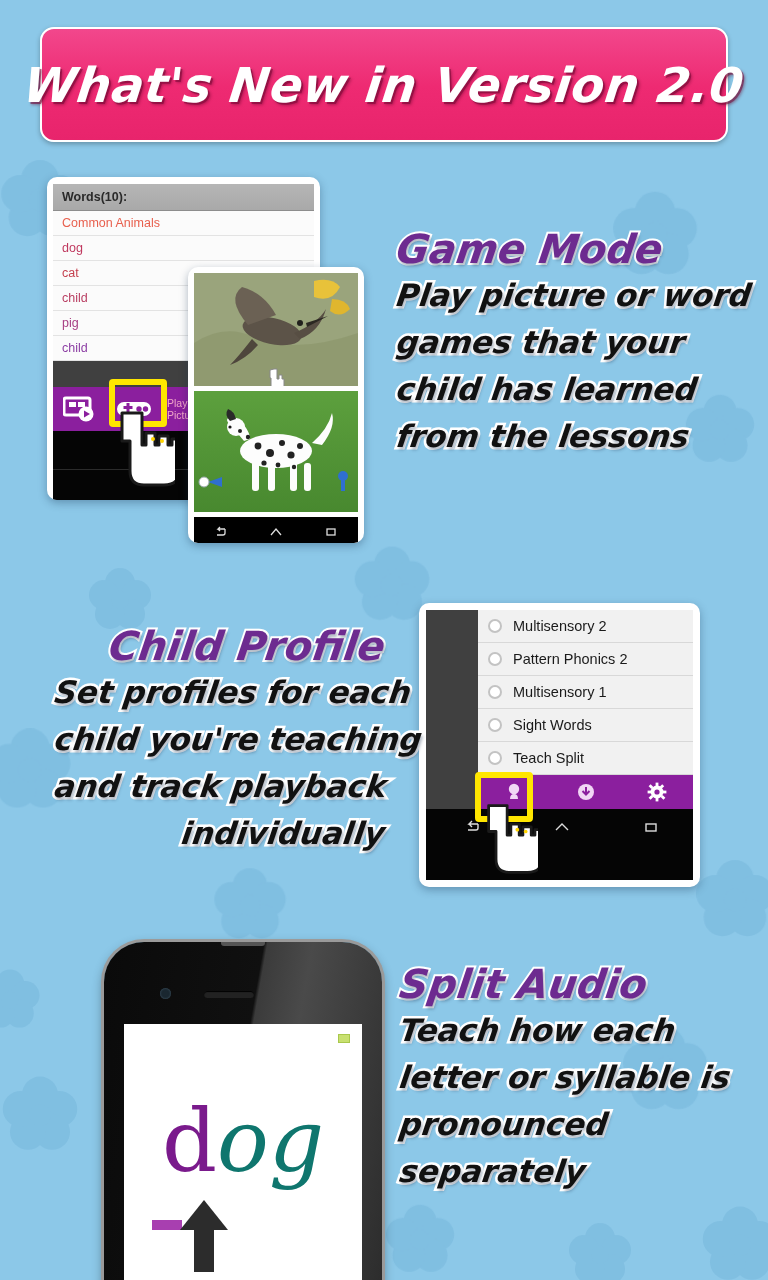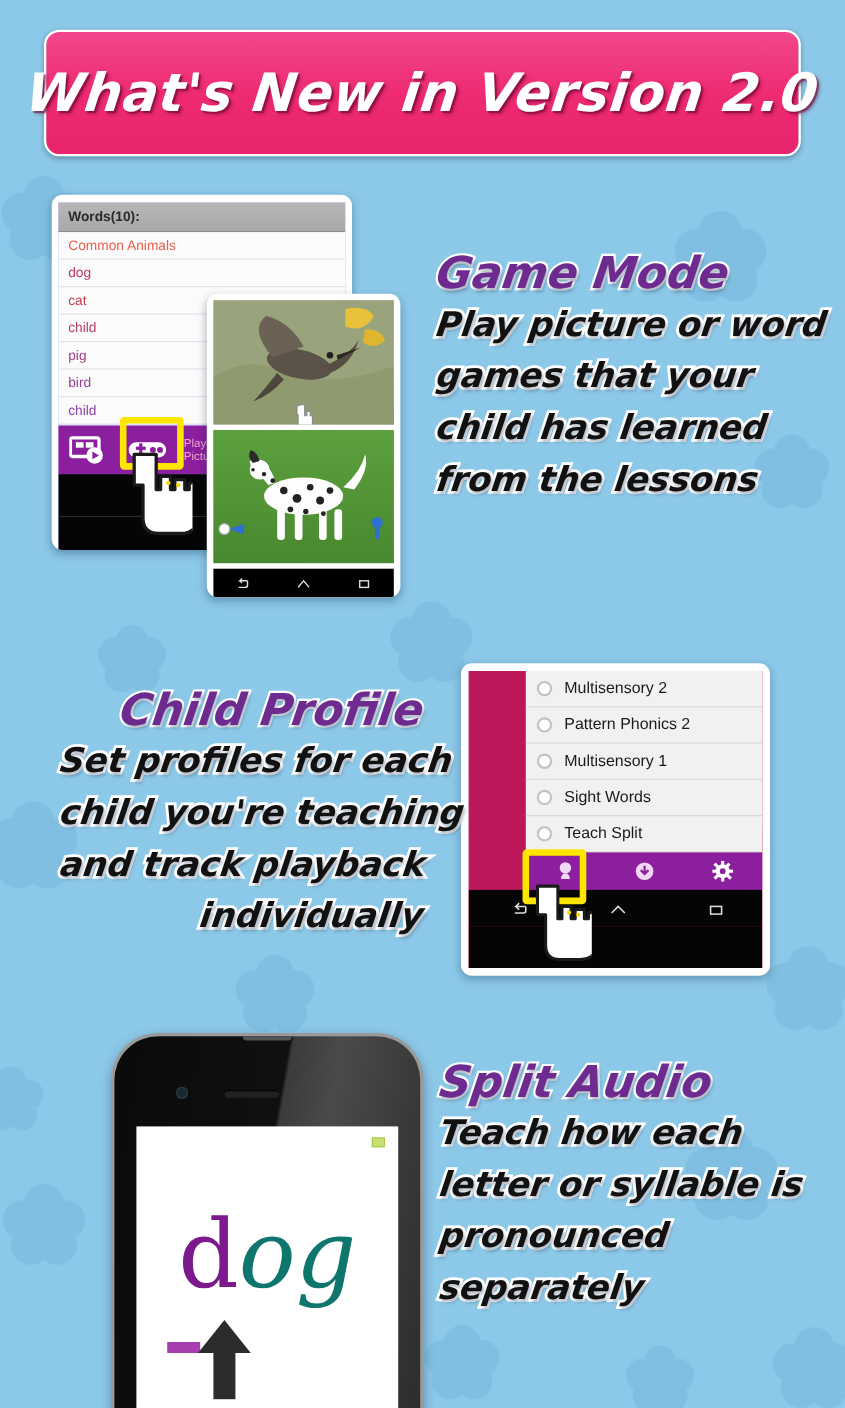--- a/index.html
+++ b/index.html
@@ -87,21 +87,21 @@
     overflow:hidden;
     z-index:3;
   }
 
   
   #wordlist-card {
     left:47px; top:177px;
     width:273px; height:323px;
     padding:7px 6px 0 6px;
   }
-  .wl-inner { width:100%; height:100%; background:#c4b5fd; position:relative; overflow:hidden;}
+  .wl-inner { width:100%; height:100%; background:#404040; position:relative; overflow:hidden;}
   .wl-header {
     background:linear-gradient(180deg,#b6b6b6,#a9a9a9);
     border-bottom:1px solid #8d8d8d;
     font-size:12.5px; font-weight:bold; color:#2a2a2a;
     padding:6px 9px;
   }
   .wl-row {
     font-size:12.5px;
     padding:5px 9px;
     border-bottom:1px solid #e3e3e3;
@@ -165,21 +165,21 @@
     display:flex; align-items:center; justify-content:space-around;
   }
   .nav-glyph { width:14px; height:12px; }
 
   
   #profile-card {
     left:419px; top:603px;
     width:281px; height:284px;
     padding:7px;
   }
-  .pc-inner { width:100%; height:100%; background:#be185d; position:relative; overflow:hidden; }
+  .pc-inner { width:100%; height:100%; background:#404040; position:relative; overflow:hidden; }
   .pc-list {
     position:absolute; left:52px; right:0; top:0;
     background:#f1f1f1;
   }
   .pc-item {
     display:flex; align-items:center;
     height:33px;
     border-bottom:1px solid #d8d8d8;
     padding-left:10px;
     font-size:14.5px; color:#1a1a1a;
@@ -298,21 +298,20 @@
 <div class="card" id="wordlist-card">
   <div class="wl-inner">
 
     <div class="wl-header">Words(10):</div>
 
     <div class="wl-row cat">Common Animals</div>
     <div class="wl-row w1">dog</div>
     <div class="wl-row w2">cat</div>
     <div class="wl-row w3">child</div>
     <div class="wl-row w4">pig</div>
-    <div class="wl-row w5">bird</div>
     <div class="wl-row w6">child</div>
 
     <div class="wl-black">
       <div class="divline"></div>
     </div>
 
     <div class="wl-toolbar">
       <div class="tb-icon">
         <svg width="34" height="26" viewBox="0 0 34 26">
           <rect x="1" y="2" width="26" height="17" rx="2" fill="none" stroke="#fff" stroke-width="3"></rect>

